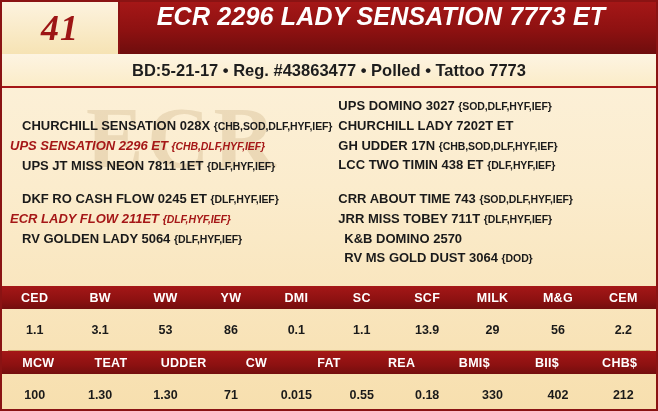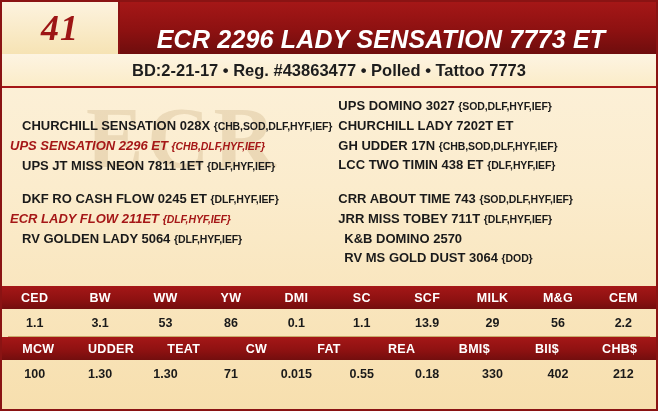--- a/index.html
+++ b/index.html
@@ -19,21 +19,21 @@
     border: 2px solid #8a1313;
     overflow: hidden;
   }
 
   
   .header {
     position: relative;
     height: 52px;
     background: linear-gradient(to bottom, #a51717 0%, #8d1111 55%, #6e0d0d 100%);
     display: flex;
-    align-items: flex-end;
+    align-items: flex-start;
     overflow: hidden;
   }
   .lot-box {
     width: 118px;
     height: 100%;
     background: linear-gradient(to bottom, #fdf3df 0%, #f6e3b4 100%);
     display: flex;
     align-items: center;
     justify-content: center;
     border-right: 2px solid #8a1313;
@@ -126,21 +126,21 @@
   }
   .epd-row {
     display: flex;
     width: 100%;
   }
   .epd-head {
     background: linear-gradient(to bottom, #a51717 0%, #8d1111 60%, #730e0e 100%);
     height: 23px;
   }
   .epd-vals {
-    height: 27px;
+    height: 41px;
     background: transparent;
   }
   .epd-cell {
     flex: 1 1 0;
     display: flex;
     align-items: center;
     justify-content: center;
     font-size: 12.5px;
     font-weight: bold;
     color: #1a1a1a;
@@ -163,21 +163,21 @@
 
   <div class="watermark">ECR</div>
 
   <div class="header">
     <div class="lot-box">
       <span class="lot-number">41</span>
     </div>
     <div class="header-title">ECR 2296 LADY SENSATION 7773 ET</div>
   </div>
 
-  <div class="subheader">BD:2-21-17  •  Reg. #43863477  •  Polled  •  Tattoo 7773</div>
+  <div class="subheader">BD:5-21-17  •  Reg. #43863477  •  Polled  •  Tattoo 7773</div>
 
   <div class="pedigree">
 
     <div class="ped-col ped-left">
       <div class="ped-group">
         <div class="ped-line indent-1"><span>CHURCHILL SENSATION 028X </span><span class="small">{CHB,SOD,DLF,HYF,IEF}</span></div>
         <div class="ped-line red"><span>UPS SENSATION 2296 ET </span><span class="small">{CHB,DLF,HYF,IEF}</span></div>
         <div class="ped-line indent-1"><span>UPS JT MISS NEON 7811 1ET </span><span class="small">{DLF,HYF,IEF}</span></div>
       </div>
       <div class="ped-group">
@@ -229,22 +229,22 @@
       <div class="epd-cell">13.9</div>
       <div class="epd-cell">29</div>
       <div class="epd-cell">56</div>
       <div class="epd-cell">2.2</div>
     </div>
 
     <div class="epd-sep"></div>
 
     <div class="epd-row epd-head">
       <div class="epd-cell">MCW</div>
+      <div class="epd-cell">TEAT</div>
       <div class="epd-cell">UDDER</div>
-      <div class="epd-cell">TEAT</div>
       <div class="epd-cell">CW</div>
       <div class="epd-cell">FAT</div>
       <div class="epd-cell">REA</div>
       <div class="epd-cell">BMI$</div>
       <div class="epd-cell">BII$</div>
       <div class="epd-cell">CHB$</div>
     </div>
 
     <div class="epd-row epd-vals">
       <div class="epd-cell">100</div>

